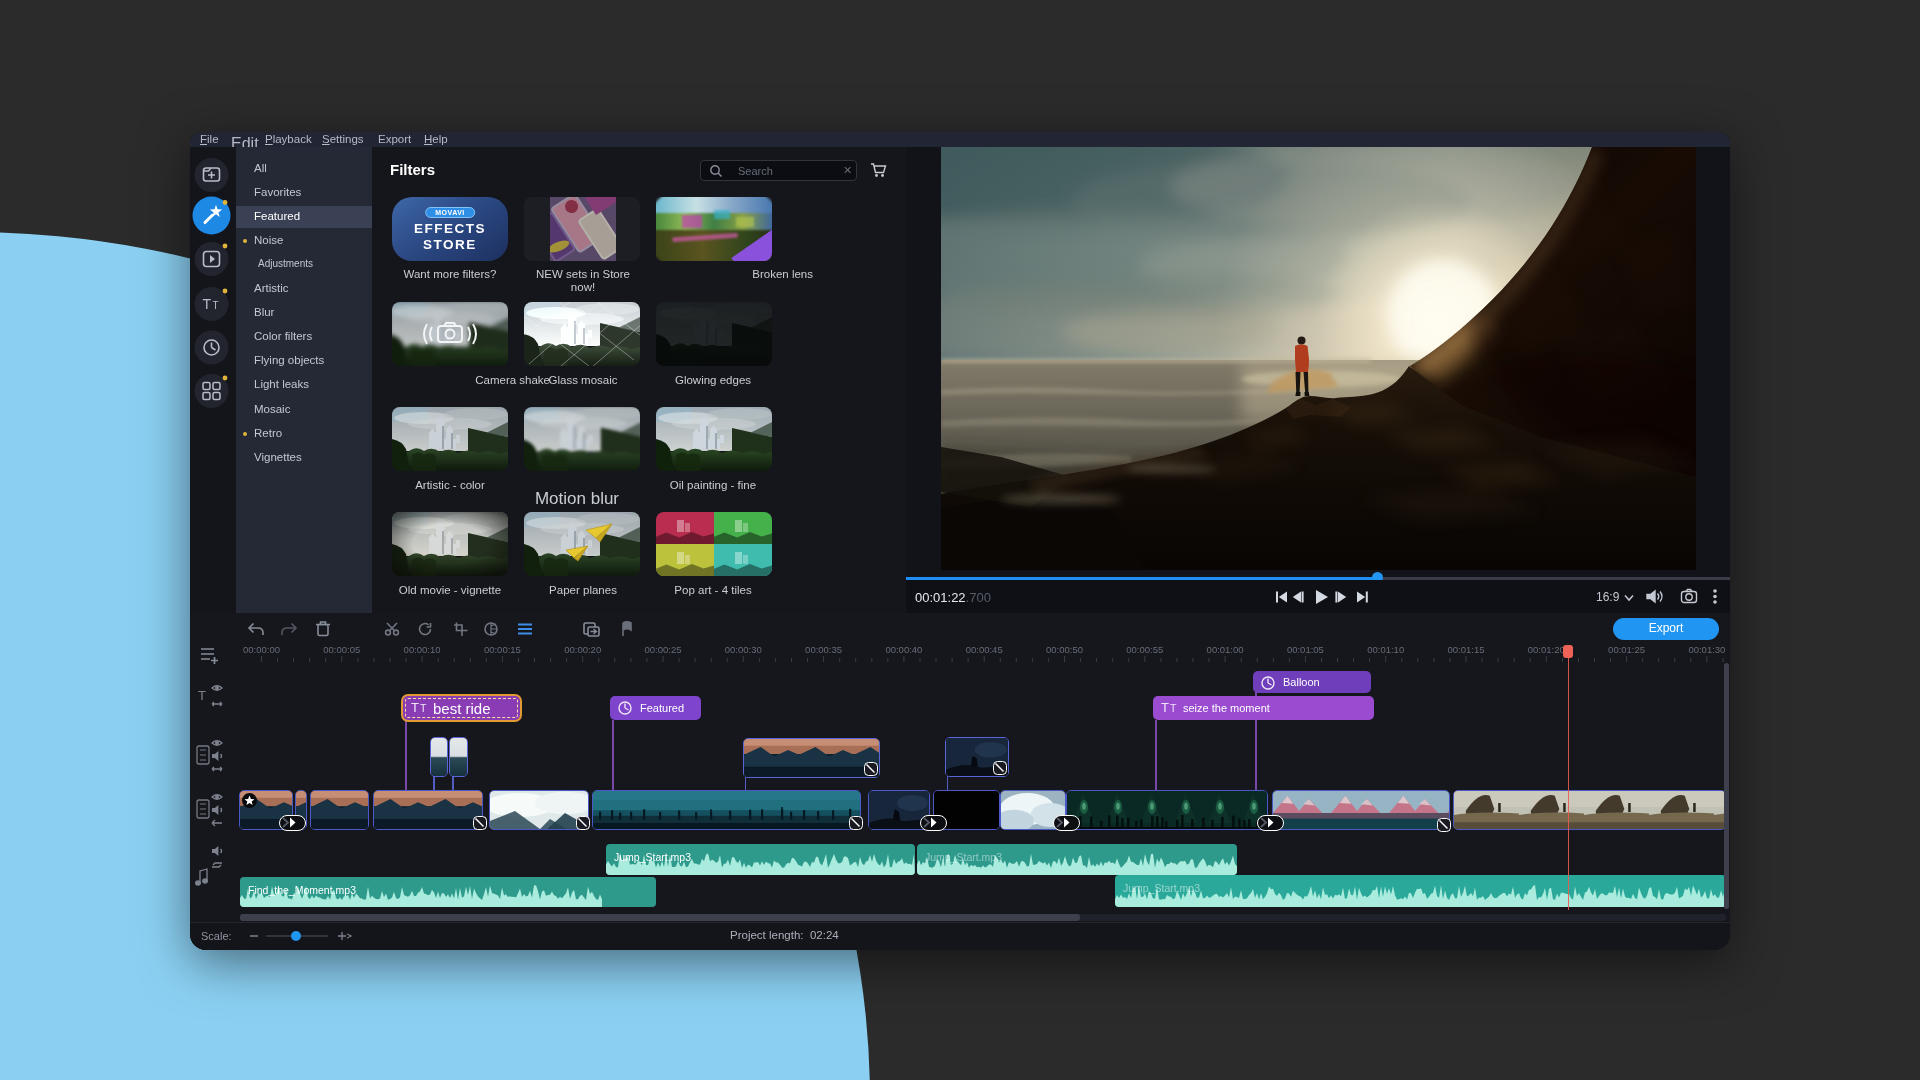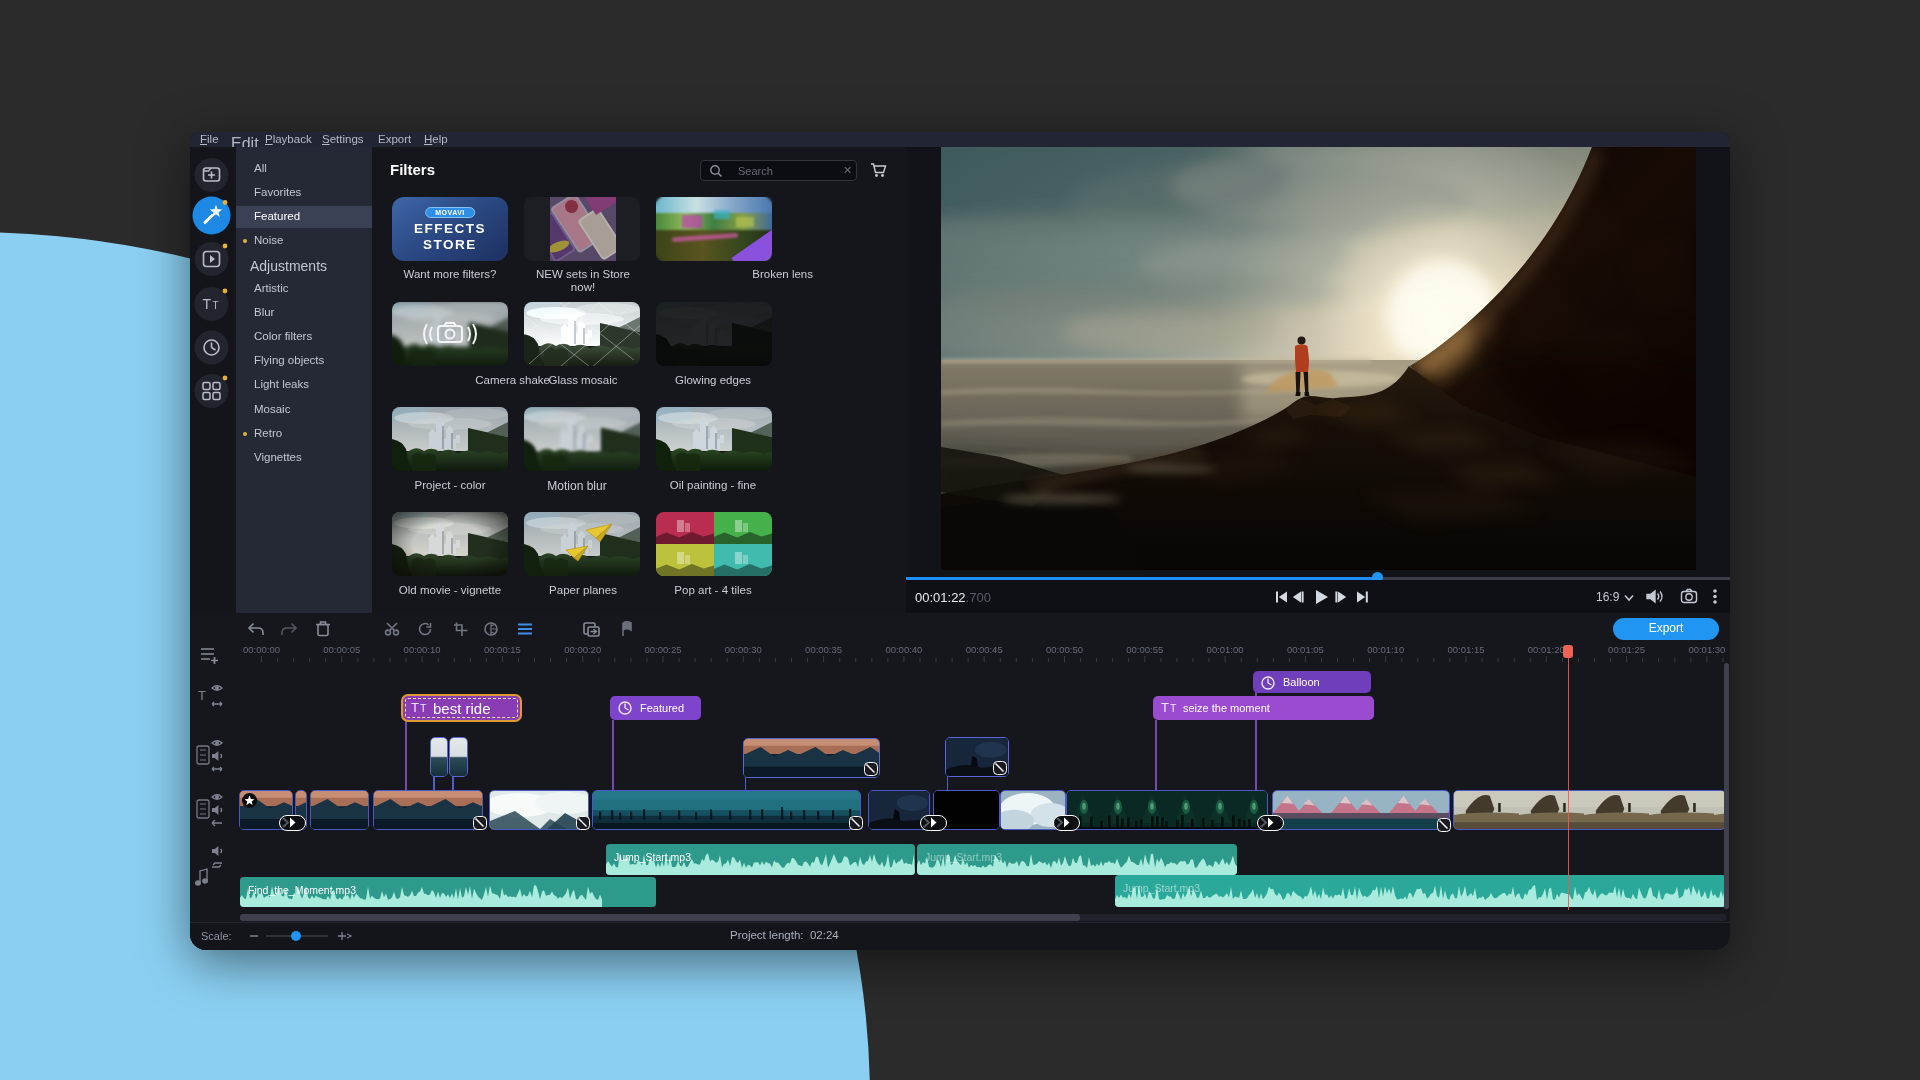--- a/index.html
+++ b/index.html
@@ -48,21 +48,21 @@
 <circle cx="35" cy="99" r="2.4" fill="#e0b43c"></circle>
 <circle cx="35" cy="144" r="2.4" fill="#e0b43c"></circle>
 <circle cx="35" cy="231" r="2.4" fill="#e0b43c"></circle>
 </svg>
 <div class="abs" style="left:46px;top:15px;width:136px;height:466px;background:#252936"></div>
 <div class="abs" style="left:64px;top:30px;font-size:11.5px;color:#c2c7d3">All</div>
 <div class="abs" style="left:64px;top:54px;font-size:11.5px;color:#c2c7d3">Favorites</div>
 <div class="abs" style="left:46px;top:74px;width:136px;height:22px;background:#3b4154"></div>
 <div class="abs" style="left:64px;top:78px;font-size:11.5px;color:#fff">Featured</div>
 <div class="abs" style="left:64px;top:102px;font-size:11.5px;color:#c2c7d3">Noise</div>
-<div class="abs" style="left:60px;top:126px;font-size:14px;color:#c2c7d3">Adjustments</div>
+<div class="abs" style="left:68px;top:126px;font-size:10px;color:#c2c7d3">Adjustments</div>
 <div class="abs" style="left:64px;top:150px;font-size:11.5px;color:#c2c7d3">Artistic</div>
 <div class="abs" style="left:64px;top:174px;font-size:11.5px;color:#c2c7d3">Blur</div>
 <div class="abs" style="left:64px;top:198px;font-size:11.5px;color:#c2c7d3">Color filters</div>
 <div class="abs" style="left:64px;top:222px;font-size:11.5px;color:#c2c7d3">Flying objects</div>
 <div class="abs" style="left:64px;top:246px;font-size:11.5px;color:#c2c7d3">Light leaks</div>
 <div class="abs" style="left:64px;top:271px;font-size:11.5px;color:#c2c7d3">Mosaic</div>
 <div class="abs" style="left:64px;top:295px;font-size:11.5px;color:#c2c7d3">Retro</div>
 <div class="abs" style="left:64px;top:319px;font-size:11.5px;color:#c2c7d3">Vignettes</div>
 <div class="abs" style="left:53px;top:107px;width:4px;height:4px;border-radius:50%;background:#e0b43c"></div>
 <div class="abs" style="left:53px;top:300px;width:4px;height:4px;border-radius:50%;background:#e0b43c"></div>
@@ -111,21 +111,21 @@
 <g fill="#99a3ab">
 <rect x="50" y="19" width="2" height="23"></rect>
 <rect x="59" y="26" width="2" height="16"></rect>
 </g>
 <path d="M0 46 Q8 40 16 45 Q24 38 32 44 Q40 39 48 45 Q58 40 66 46 Q76 41 86 46 Q98 42 108 47 L116 45 L116 64 L0 64 Z" fill="url(#cforest)"></path>
 <path d="M0 32 Q10 34 14 42 L18 64 L0 64 Z" fill="#111f0d"></path>
 <path d="M20 48 q6 -5 12 0 q6 -4 12 1 l0 15 l-24 0 Z" fill="#16270f" opacity="0.8"></path>
 </g>
         </defs>
       </svg>
-<div class="abs" style="left:202px;top:65px;width:116px;height:64px;border-radius:12px;overflow:hidden;">
+<div class="abs" style="left:202px;top:65px;width:116px;height:64px;border-radius:20px;overflow:hidden;">
         <div style="position:absolute;inset:0;background:linear-gradient(145deg,#3e67a8 0%,#2c4a85 45%,#1d3060 100%)"></div>
         <div style="position:absolute;left:50%;top:10px;transform:translateX(-50%);background:#2f8fe6;border:1px solid #85c3f5;border-radius:8px;padding:1px 9px;font-size:7px;font-weight:bold;color:#fff;letter-spacing:.5px">MOVAVI</div>
         <div style="position:absolute;left:0;right:0;top:24px;text-align:center;font-size:13.5px;font-weight:bold;color:#fff;letter-spacing:1.5px">EFFECTS</div>
         <div style="position:absolute;left:0;right:0;top:40px;text-align:center;font-size:13.5px;font-weight:bold;color:#fff;letter-spacing:1.5px">STORE</div>
       </div>
 <div class="abs" style="left:334px;top:65px;width:116px;height:64px;border-radius:8px;overflow:hidden;">
         <div style="position:absolute;inset:0;background:#1d1e24"></div>
         <div style="position:absolute;left:26px;top:-3px;width:66px;height:70px;overflow:hidden;background:#6e5a80">
 <div style="position:absolute;left:12px;top:2px;width:30px;height:54px;background:#d898ac;border:2px solid #c0b4cc;border-radius:4px;transform:rotate(-33deg)"></div>
 <div style="position:absolute;left:15px;top:6px;width:13px;height:13px;background:#a83850;border-radius:50%;transform:rotate(-30deg)"></div>
@@ -238,22 +238,22 @@
         <div style="position:absolute;left:79px;top:40px;width:7px;height:12px;background:rgba(255,255,255,.38)"></div>
         <div style="position:absolute;left:87px;top:43px;width:5px;height:9px;background:rgba(255,255,255,.3)"></div>
       </div>
 <div class="abs" style="left:160px;top:136px;width:200px;text-align:center;font-size:11.5px;color:#c9cdd5">Want more filters?</div>
 <div class="abs" style="left:293px;top:136px;width:200px;text-align:center;font-size:11.5px;color:#c9cdd5">NEW sets in Store</div>
 <div class="abs" style="left:293px;top:149px;width:200px;text-align:center;font-size:11.5px;color:#c9cdd5">now!</div>
 <div class="abs" style="left:423px;top:136px;width:200px;text-align:right;font-size:11.5px;color:#c9cdd5">Broken lens</div>
 <div class="abs" style="left:160px;top:242px;width:200px;text-align:right;font-size:11.5px;color:#c9cdd5">Camera shake</div>
 <div class="abs" style="left:293px;top:242px;width:200px;text-align:center;font-size:11.5px;color:#c9cdd5">Glass mosaic</div>
 <div class="abs" style="left:423px;top:242px;width:200px;text-align:center;font-size:11.5px;color:#c9cdd5">Glowing edges</div>
-<div class="abs" style="left:160px;top:347px;width:200px;text-align:center;font-size:11.5px;color:#c9cdd5">Project - color</div>
-<div class="abs" style="left:293px;top:347px;width:188px;text-align:center;font-size:12px;color:#c9cdd5">Motion blur</div>
+<div class="abs" style="left:160px;top:347px;width:200px;text-align:center;font-size:11.5px;color:#c9cdd5">Artistic - color</div>
+<div class="abs" style="left:293px;top:357px;width:188px;text-align:center;font-size:17px;color:#c9cdd5">Motion blur</div>
 <div class="abs" style="left:423px;top:347px;width:200px;text-align:center;font-size:11.5px;color:#c9cdd5">Oil painting - fine</div>
 <div class="abs" style="left:160px;top:452px;width:200px;text-align:center;font-size:11.5px;color:#c9cdd5">Old movie - vignette</div>
 <div class="abs" style="left:293px;top:452px;width:200px;text-align:center;font-size:11.5px;color:#c9cdd5">Paper planes</div>
 <div class="abs" style="left:423px;top:452px;width:200px;text-align:center;font-size:11.5px;color:#c9cdd5">Pop art - 4 tiles</div>
 <div class="abs" style="left:731px;top:64px;width:4px;height:272px;background:#3d4049;border-radius:2px"></div>
 <div class="abs" style="left:716px;top:15px;width:824px;height:466px;background:#121318"></div>
 <svg class="abs" style="left:751px;top:15px" width="755" height="423" viewBox="0 0 755 423">
 <defs>
 <linearGradient id="vsky" x1="0" y1="0" x2="1" y2="0">
 <stop offset="0" stop-color="#4e6a6e"></stop>

